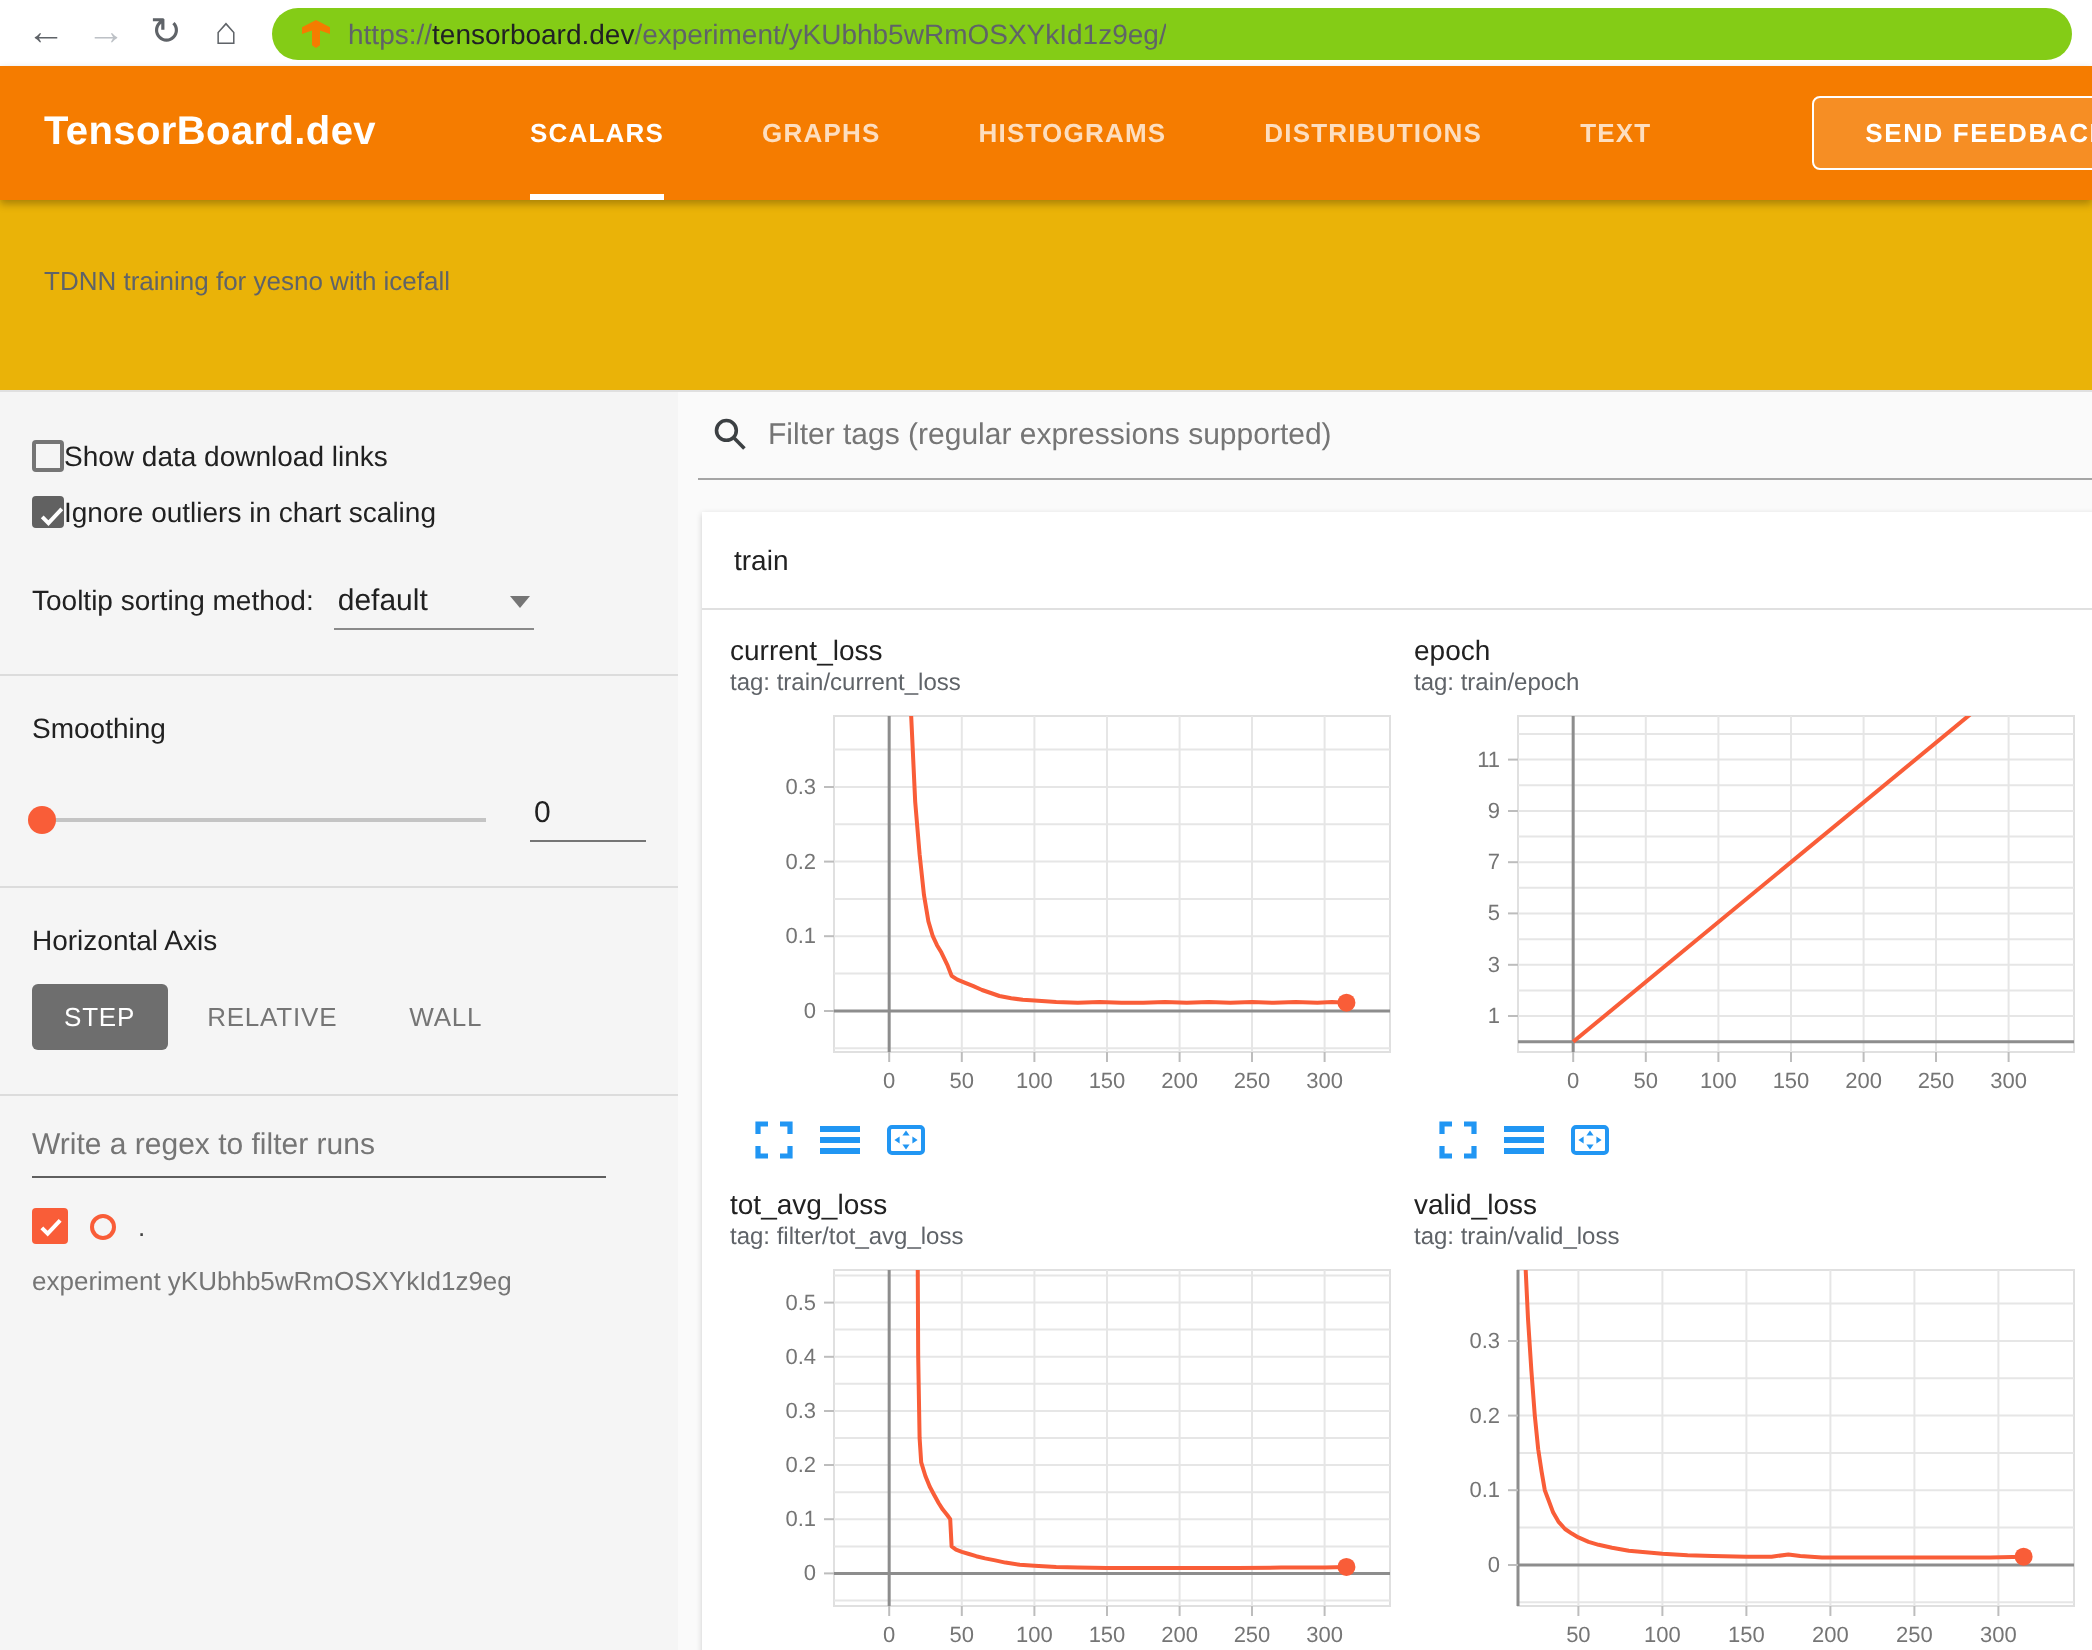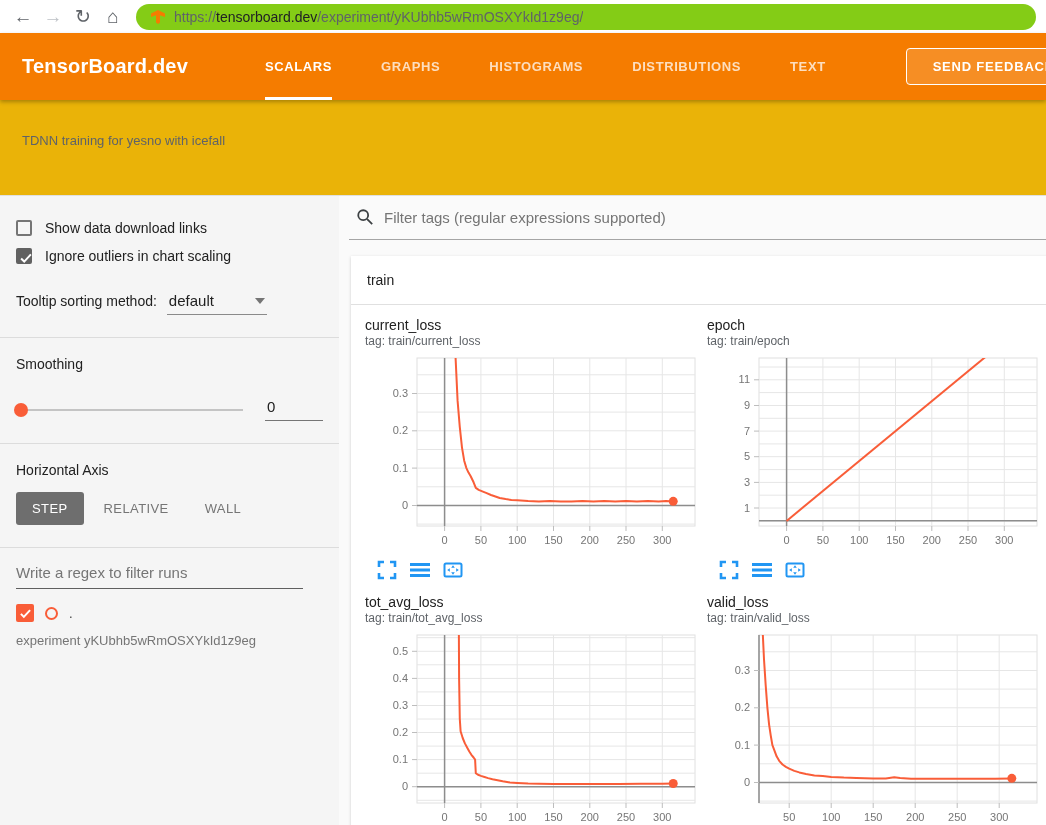--- a/index.html
+++ b/index.html
@@ -32,21 +32,21 @@
   
   .exp-strip { height:96px; background:#eab308; border-bottom:1px solid #e0e0e0; display:flex; align-items:center; }
   .exp-title { font-size:13px; color:#5f6368; padding:0 0 14px 22px; }
 
   
   .content { display:flex; height:647px; }
   .sidebar { width:339px; background:#f5f5f5; padding-top:18px; flex-shrink:0; }
   .main { flex:1; background:#fafafa; padding-left:10px; overflow:hidden; }
 
   
-  .cb-row { display:flex; align-items:center; gap:13px; padding:6px 16px; cursor:pointer; }
+  .cb-row { display:flex; align-items:center; padding:6px 16px; cursor:pointer; }
   .cb-box { width:16px; height:16px; border:2px solid #757575; border-radius:2px; background:transparent; flex-shrink:0; }
   .cb-box.checked { background:#616161; border-color:#616161; }
   .cb-box svg { display:none; }
   .cb-box.checked svg { display:block; }
   .cb-label { font-size:14px; color:#212121; }
   .tooltip-row { margin:20px 16px 0; display:flex; align-items:baseline; font-size:14px; color:#212121; }
   .select { margin-left:10px; width:100px; border-bottom:1px solid #8a8a8a; display:flex; align-items:center;
             justify-content:space-between; padding:2px 2px 5px; font-size:15px; cursor:pointer; }
   .chev { width:0; height:0; border-left:5px solid transparent; border-right:5px solid transparent;
           border-top:6px solid #757575; }
@@ -337,21 +337,21 @@
                   <polygon points="10,14.8 8.2,12.2 11.8,12.2"></polygon>
                   <polygon points="4.2,10 6.8,8.2 6.8,11.8"></polygon>
                   <polygon points="15.8,10 13.2,8.2 13.2,11.8"></polygon>
                 </g>
               </svg>
           </div>
         </div>
 
         <div class="chart-cell">
           <div class="chart-title">tot_avg_loss</div>
-          <div class="chart-tag">tag: train/tot_avg_loss</div>
+          <div class="chart-tag">tag: filter/tot_avg_loss</div>
           <svg class="plot" width="336" height="200">
               <clipPath id="clip2">
                 <rect x="52" y="4" width="278" height="168"></rect>
               </clipPath>
               <rect x="52" y="4" width="278" height="168" fill="#fff" stroke="#e0e0e0"></rect>
               <line x1="52" x2="330" y1="169.3" y2="169.3" stroke="#e6e6e6"></line>
               <line x1="52" x2="330" y1="155.7" y2="155.7" stroke="#e6e6e6"></line>
               <line x1="52" x2="330" y1="142.2" y2="142.2" stroke="#e6e6e6"></line>
               <line x1="52" x2="330" y1="128.6" y2="128.6" stroke="#e6e6e6"></line>
               <line x1="52" x2="330" y1="115.1" y2="115.1" stroke="#e6e6e6"></line>

